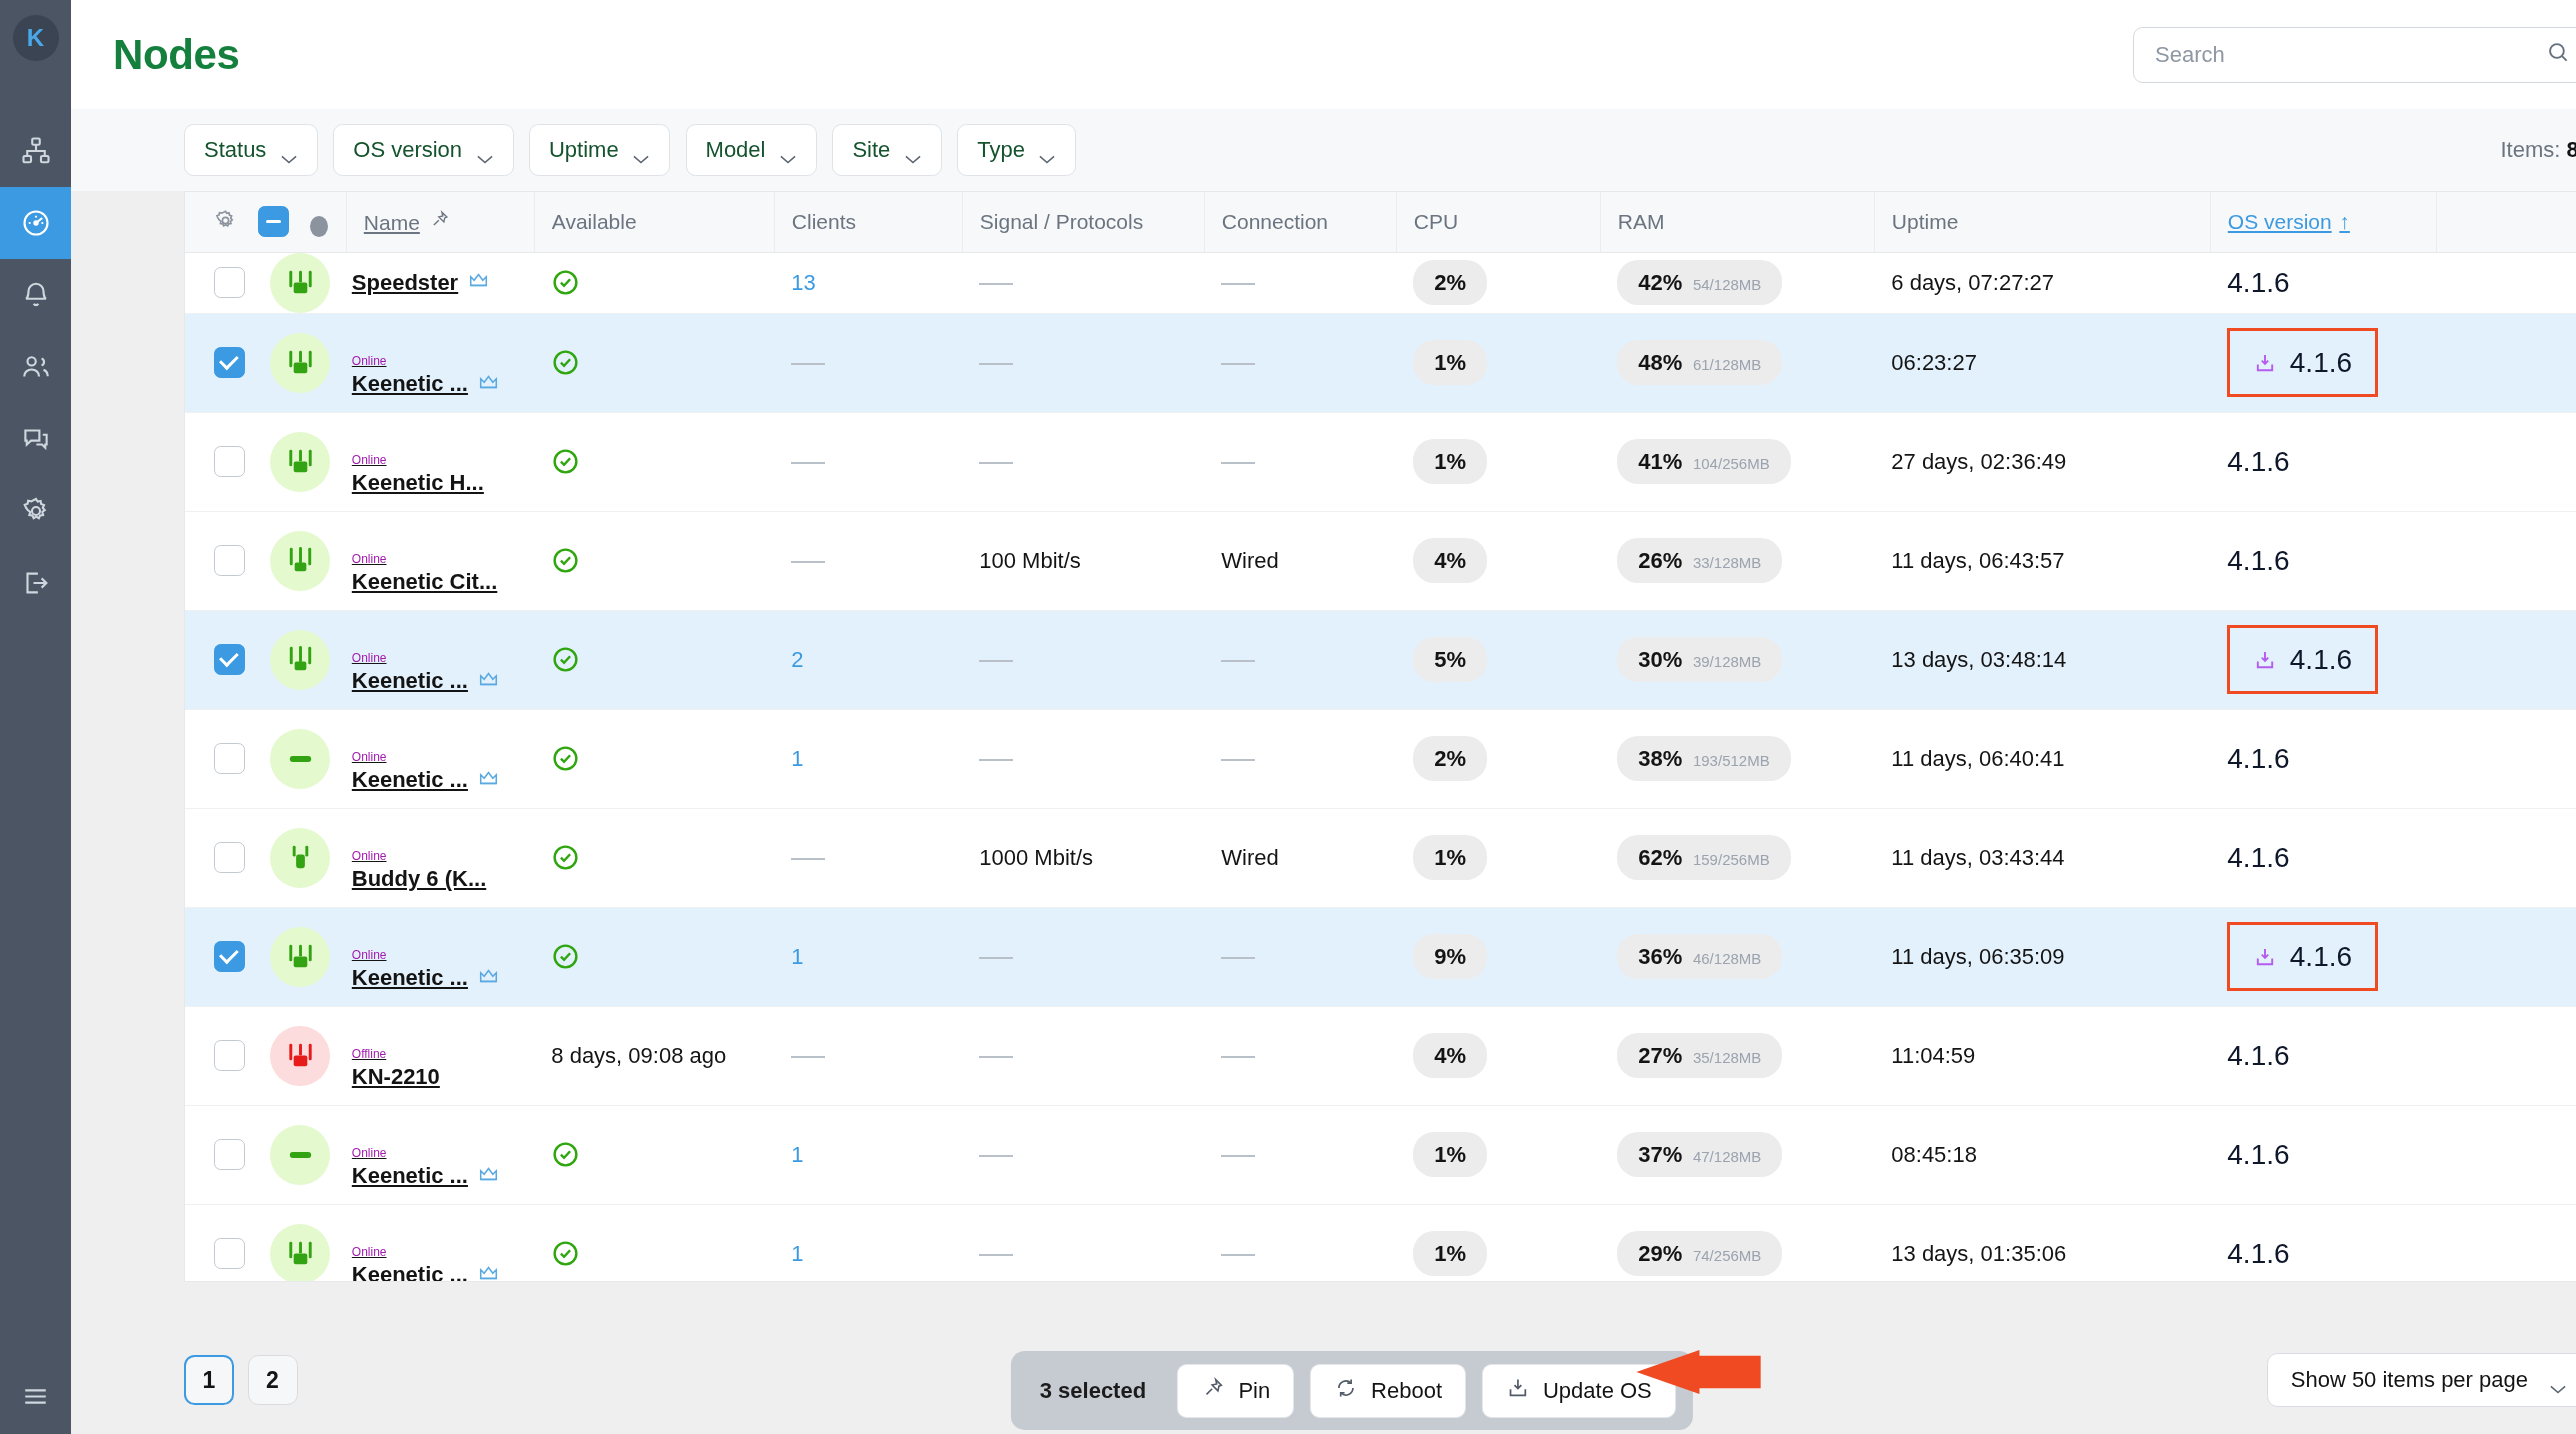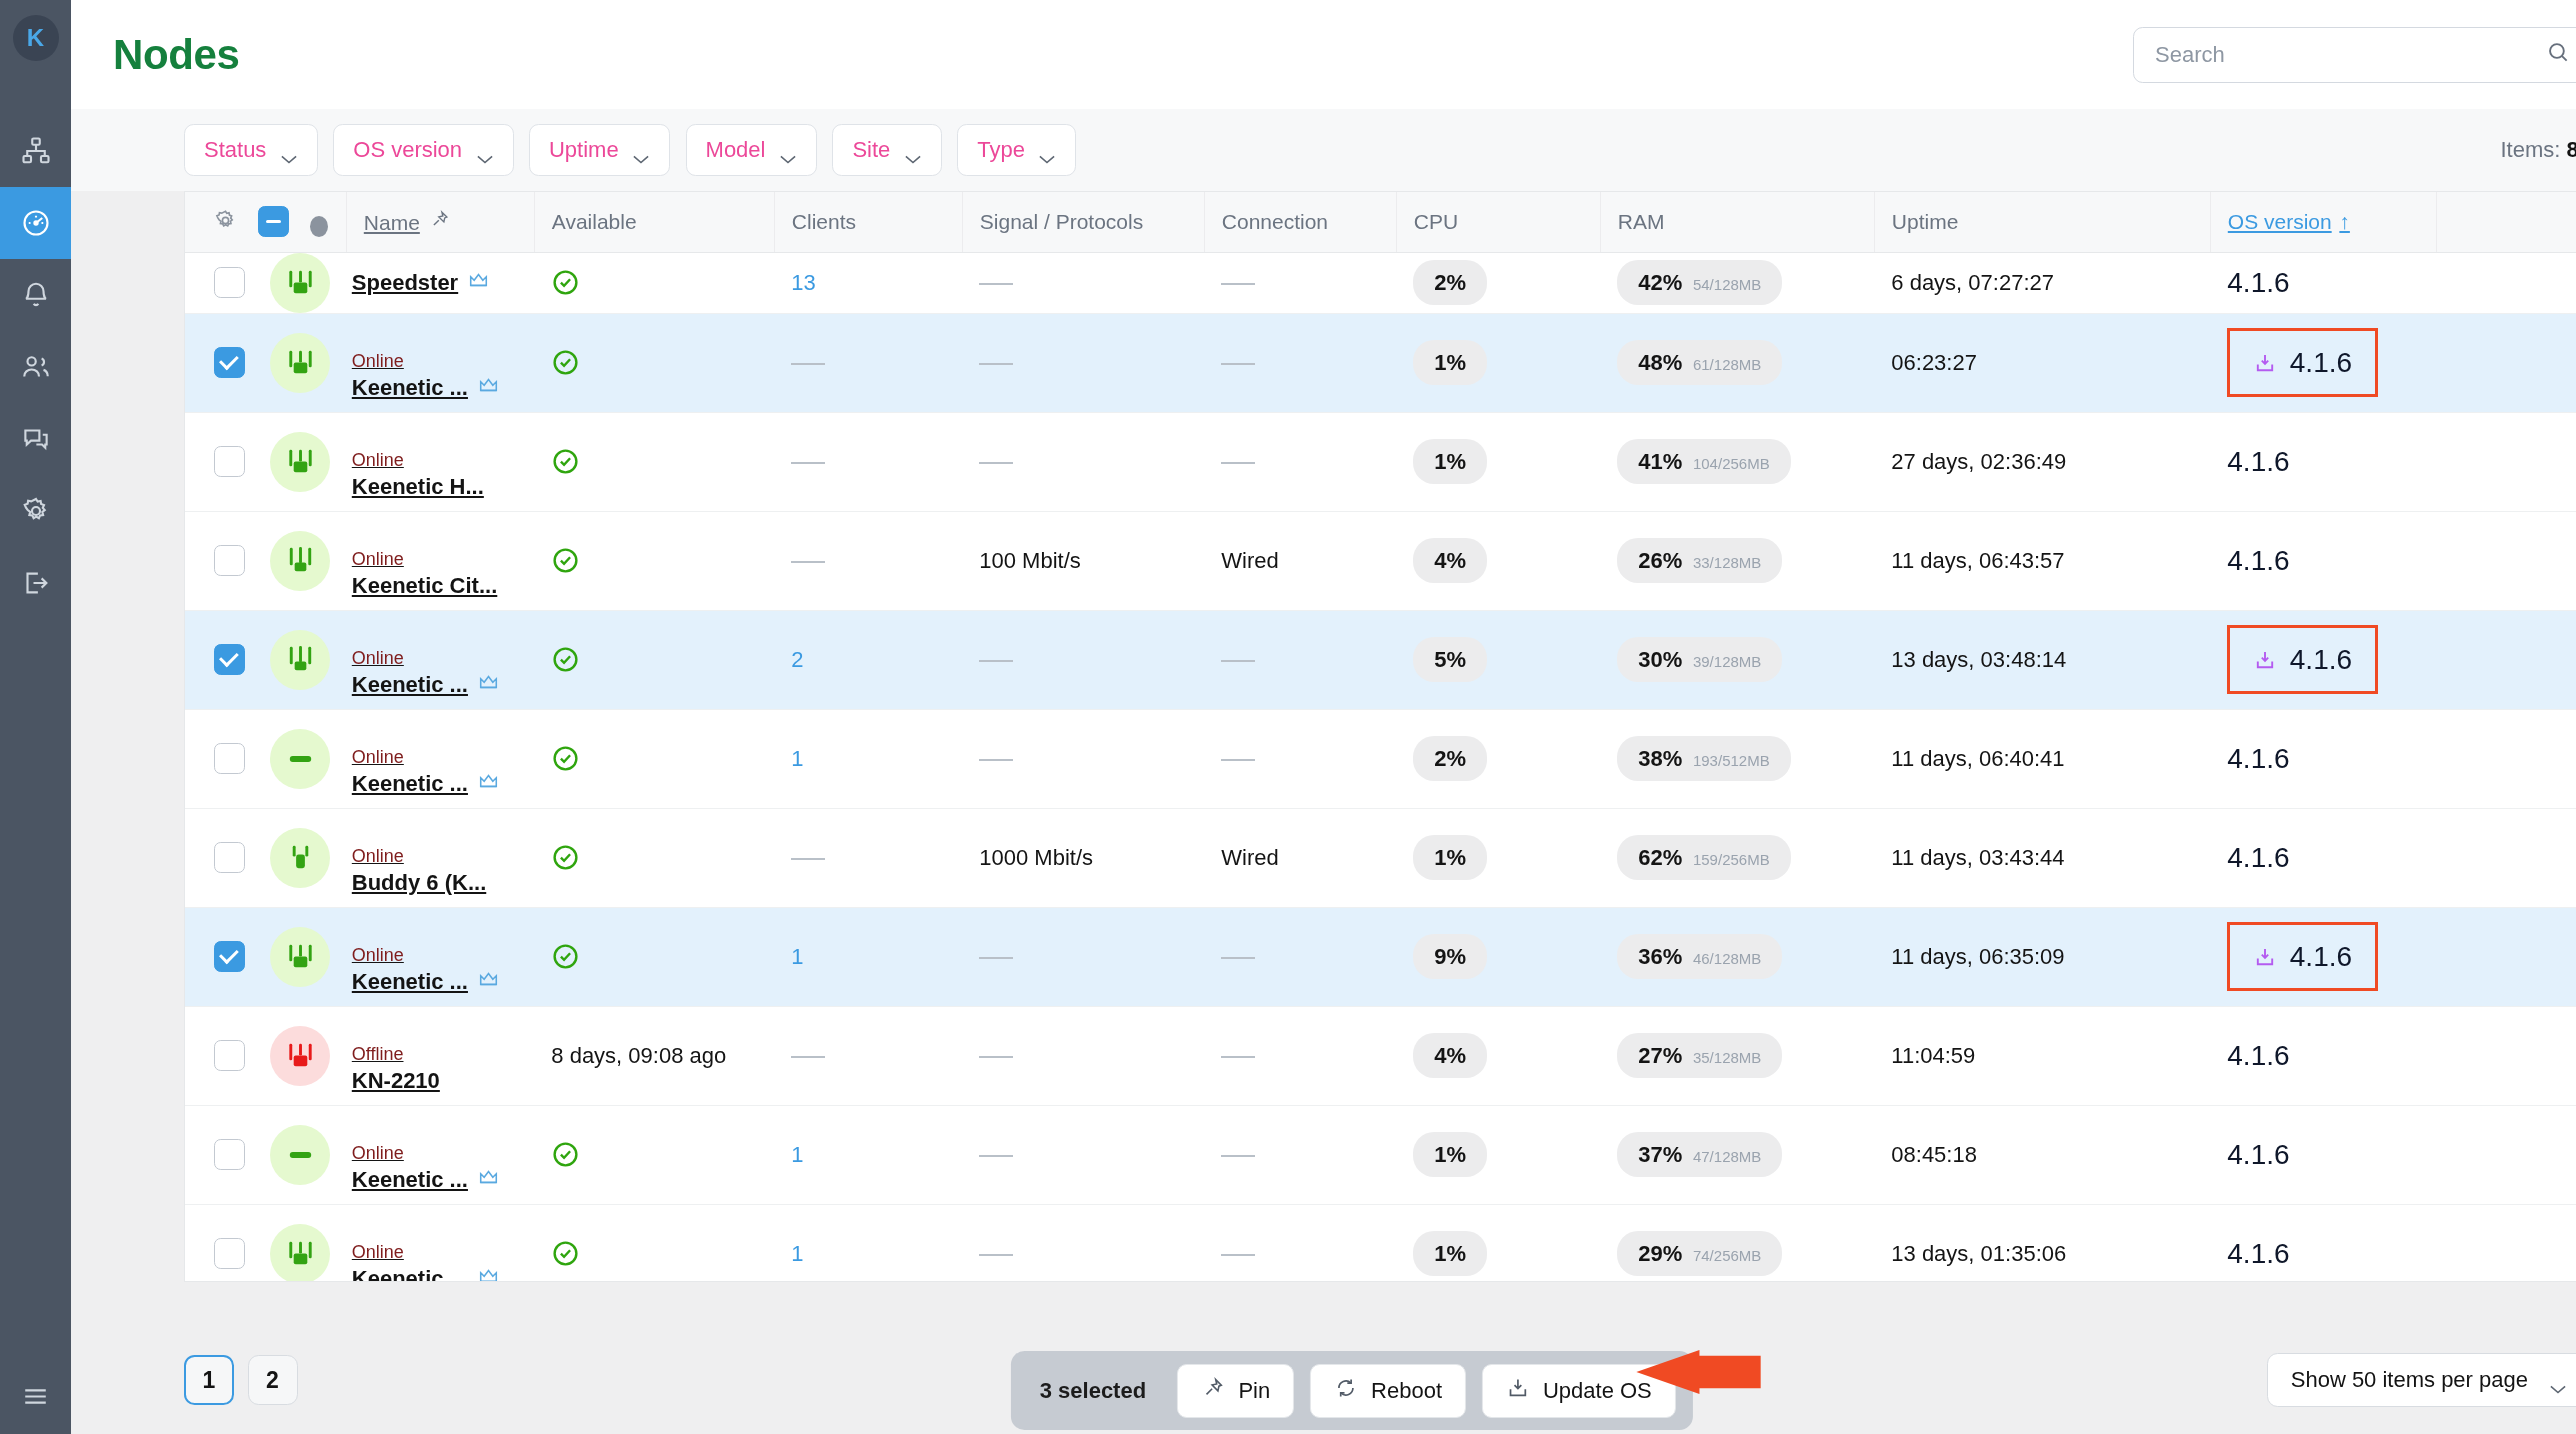--- a/index.html
+++ b/index.html
@@ -71,21 +71,21 @@
   .filterbar {
     height: 82px; background: #f7f8f9;
     display: flex; align-items: center; justify-content: space-between;
     padding: 0 42px 0 113px;
     flex: 0 0 82px;
   }
   .filters { display: flex; gap: 15.4px; align-items: center; }
   .filter-chip {
     height: 52px; border: 1.3px solid #dfe3e8; border-radius: 9.6px;
     background: #fff; display: flex; align-items: center; gap: 13.5px;
-    padding: 0 19px; font-size: 22px; color: #ec4899; cursor: pointer;
+    padding: 0 19px; font-size: 22px; color: #14532d; cursor: pointer;
   }
   .chev { width: 18px; height: 10.6px; flex: 0 0 18px; color: #5d6672; }
   .items-count { font-size: 22px; color: #6b7481; }
   .items-count b { color: #141414; font-weight: 700; }
 
   
   .table-area {
     flex: 1 1 auto;
     background: #efeff0;
     padding: 0 42px;
@@ -164,21 +164,21 @@
     display: flex; align-items: center; justify-content: center;
     flex: 0 0 60px;
   }
   .dev-avatar.online { background: #e5f9cf; }
   .dev-avatar.offline { background: #fcdcdc; }
   .dev-avatar svg { width: 35px; height: 35px; }
   .dev-avatar.online svg { color: #33a313; }
   .dev-avatar.offline svg { color: #e81b1b; }
 
   .name-cell { padding-left: 5.8px; text-decoration: underline; }
-  .name-status { font-size: 18px; color: #7f1d1d; line-height: 1.15; margin-bottom: 2.9px; margin-top: 27px; }
+  .name-status { font-size: 12px; color: #a21caf; line-height: 1.15; margin-bottom: 2.9px; margin-top: 27px; }
   .name-row { display: flex; align-items: center; gap: 9.6px; }
   .name-text { font-size: 22px; font-weight: 700; color: #141414; white-space: nowrap; }
   .crown { width: 21px; height: 17.3px; color: #5aa9e0; flex: 0 0 21px; }
 
   .avail-ok { width: 29px; height: 29px; color: #2fa50e; display: block; }
   .dash { display: inline-block; width: 34px; height: 1.9px; background: #b9c0c8; vertical-align: middle; }
   .link-num { color: #3b9ae1; }
 
   .pill {
     display: inline-flex; align-items: baseline; gap: 10.6px;

